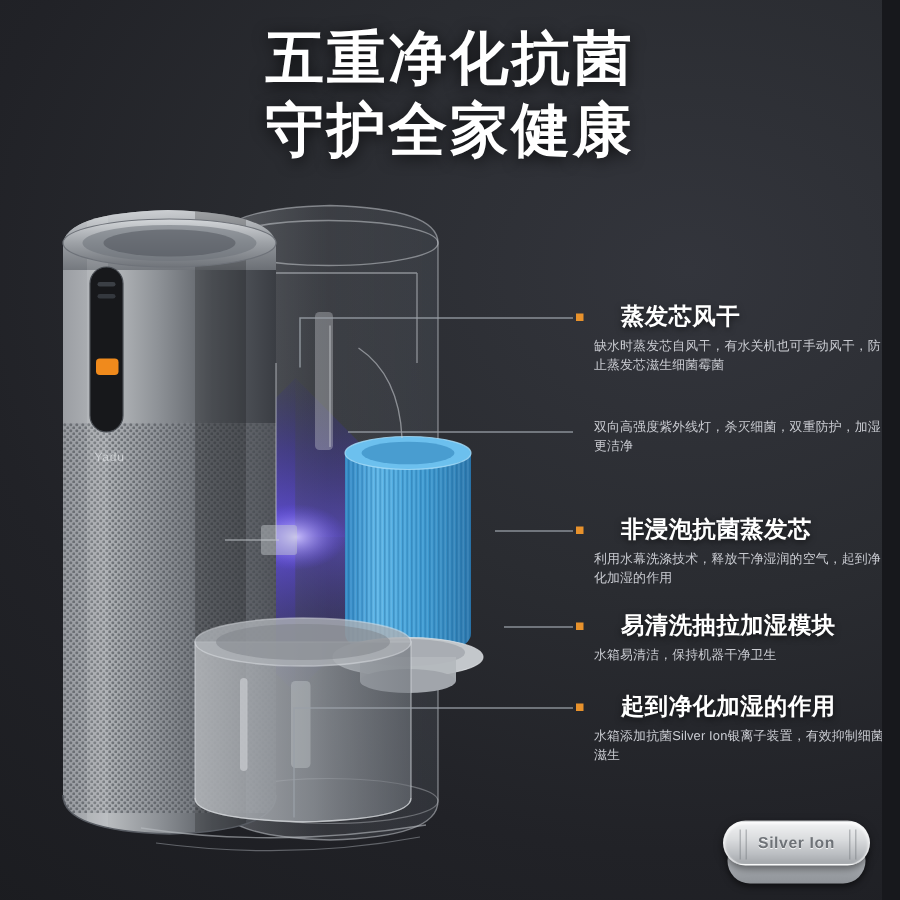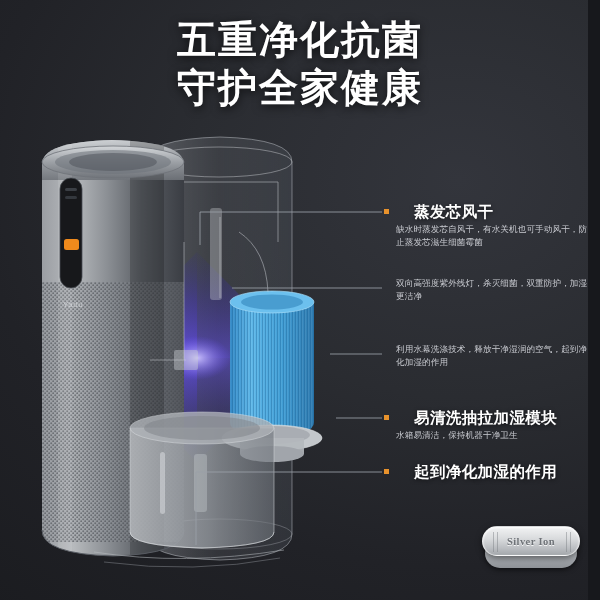--- a/index.html
+++ b/index.html
@@ -86,21 +86,20 @@
     white-space: nowrap;
     text-shadow: 0 1px 4px rgba(0,0,0,.6);
   }
   .ann-desc {
     margin: 0 0 0 12px;
     font-size: 8.6px;
     line-height: 13px;
     color: #c9cbd1;
     letter-spacing: .1px;
     max-width: 196px;
-    font-family: Liberation Mono, monospace;
   }
 
   
   .leaders {
     position: absolute;
     left: 0; top: 0;
     width: 600px; height: 600px;
     z-index: 20;
     pointer-events: none;
   }
@@ -108,25 +107,24 @@
     stroke: #9aa0a8;
     stroke-width: 1;
     fill: none;
     opacity: .85;
   }
 
   
   .silver-badge {
     position: absolute;
     left: 482px;
-    top: 526px;
+    top: 547px;
     width: 98px;
     height: 44px;
     z-index: 35;
-    font-family: Liberation Serif, serif;
   }
   .badge-base {
     position: absolute;
     left: 3px; top: 12px;
     width: 92px; height: 30px;
     border-radius: 15px;
     background: linear-gradient(180deg, #cfd2d5 0%, #aeb2b7 55%, #8e9297 100%);
     box-shadow: 0 2px 5px rgba(0,0,0,.55);
   }
   .badge-cap {
@@ -328,36 +326,41 @@
         <span class="ann-title">蒸发芯风干</span>
       </div>
       <p class="ann-desc">缺水时蒸发芯自风干，有水关机也可手动风干，防止蒸发芯滋生细菌霉菌</p>
     </div>
 
     <div class="ann" style="top:90px">
       <p class="ann-desc">双向高强度紫外线灯，杀灭细菌，双重防护，加湿更洁净</p>
     </div>
 
     <div class="ann" style="top:156px">
+      <div class="ann-head">
+        <span class="bullet"></span>
+        <span class="ann-title">非浸泡抗菌蒸发芯</span>
+      </div>
       <p class="ann-desc">利用水幕洗涤技术，释放干净湿润的空气，起到净化加湿的作用</p>
     </div>
 
     <div class="ann" style="top:220px">
       <div class="ann-head">
         <span class="bullet"></span>
         <span class="ann-title">易清洗抽拉加湿模块</span>
       </div>
       <p class="ann-desc">水箱易清洁，保持机器干净卫生</p>
     </div>
 
     <div class="ann" style="top:274px">
       <div class="ann-head">
         <span class="bullet"></span>
         <span class="ann-title">起到净化加湿的作用</span>
       </div>
+      <p class="ann-desc">水箱添加抗菌Silver Ion银离子装置，有效抑制细菌滋生</p>
     </div>
 
   </div>
 
   <div class="silver-badge">
     <div class="badge-base"></div>
     <div class="badge-cap">
       <span class="badge-ridge" style="left:10px"></span>
       <span class="badge-ridge" style="left:14px"></span>
       <span class="badge-ridge" style="left:83px"></span>

